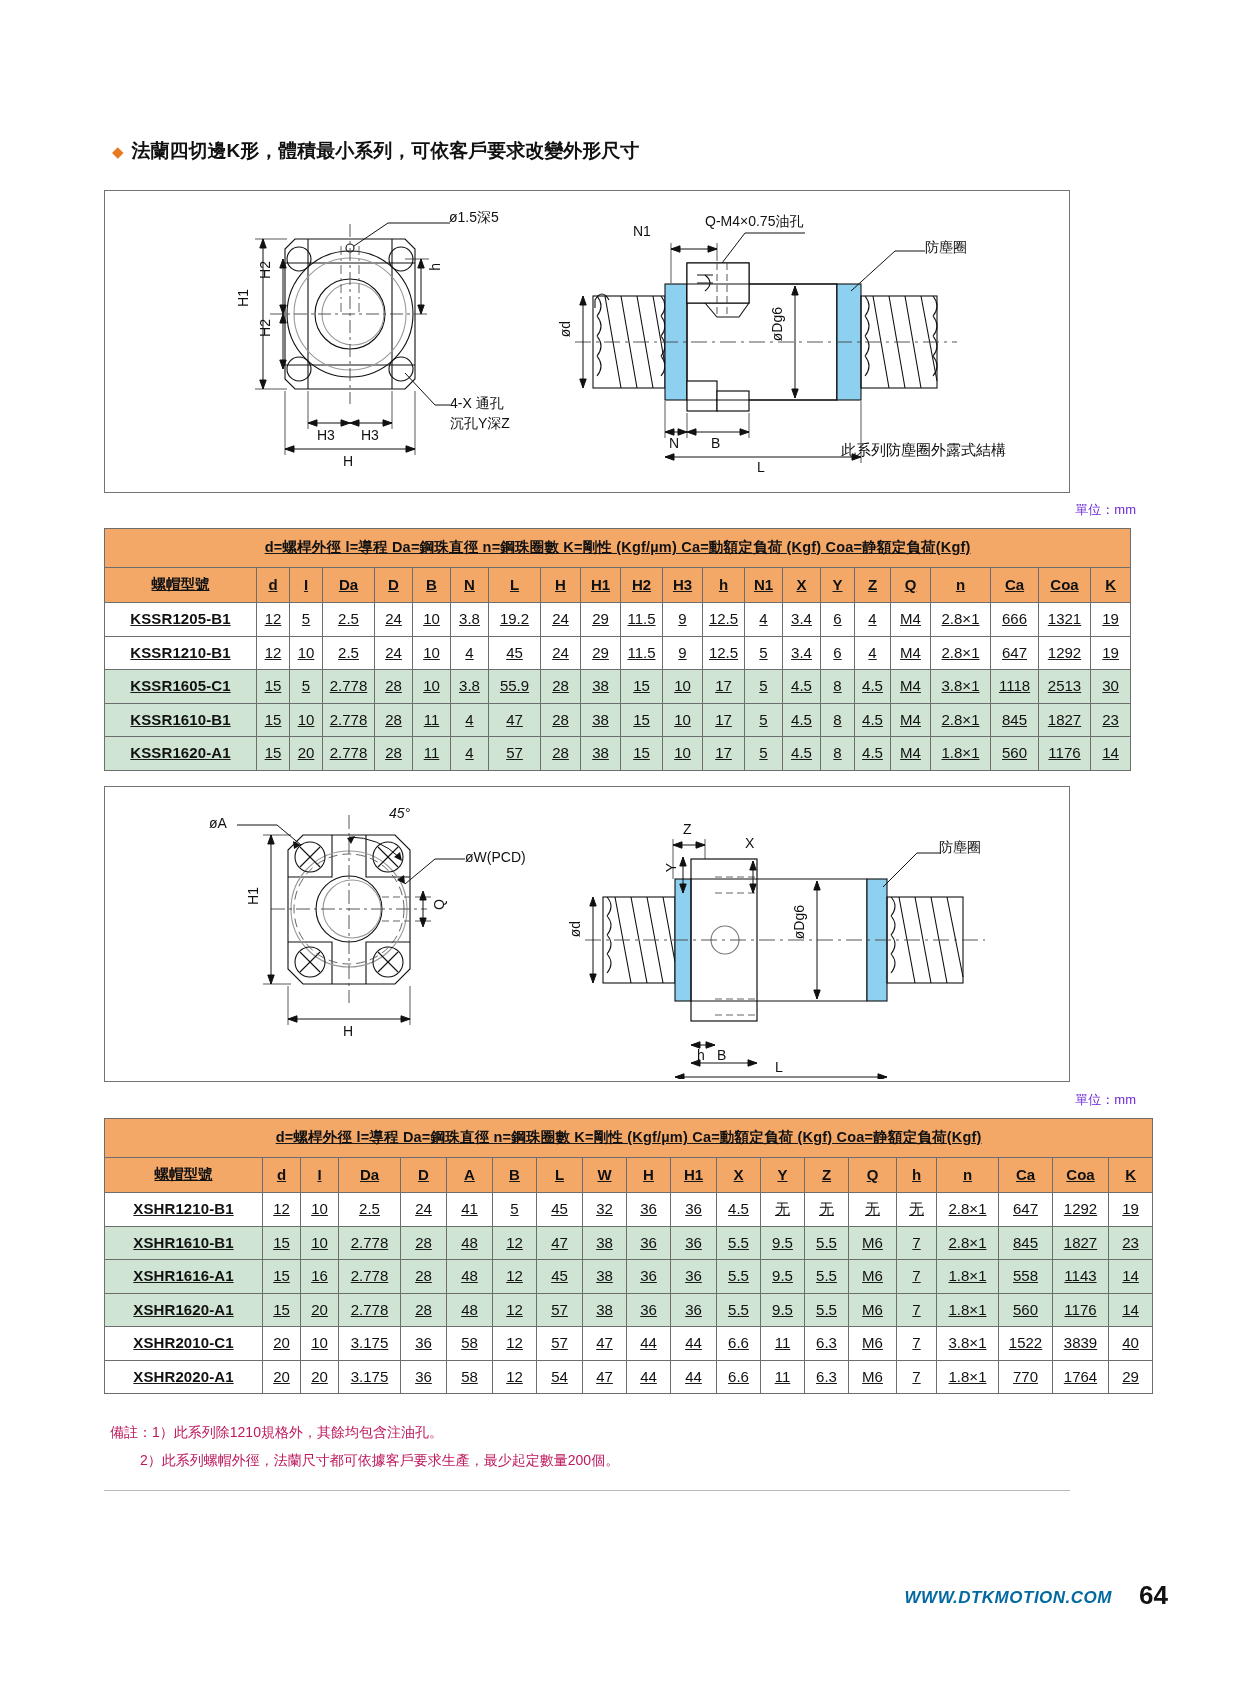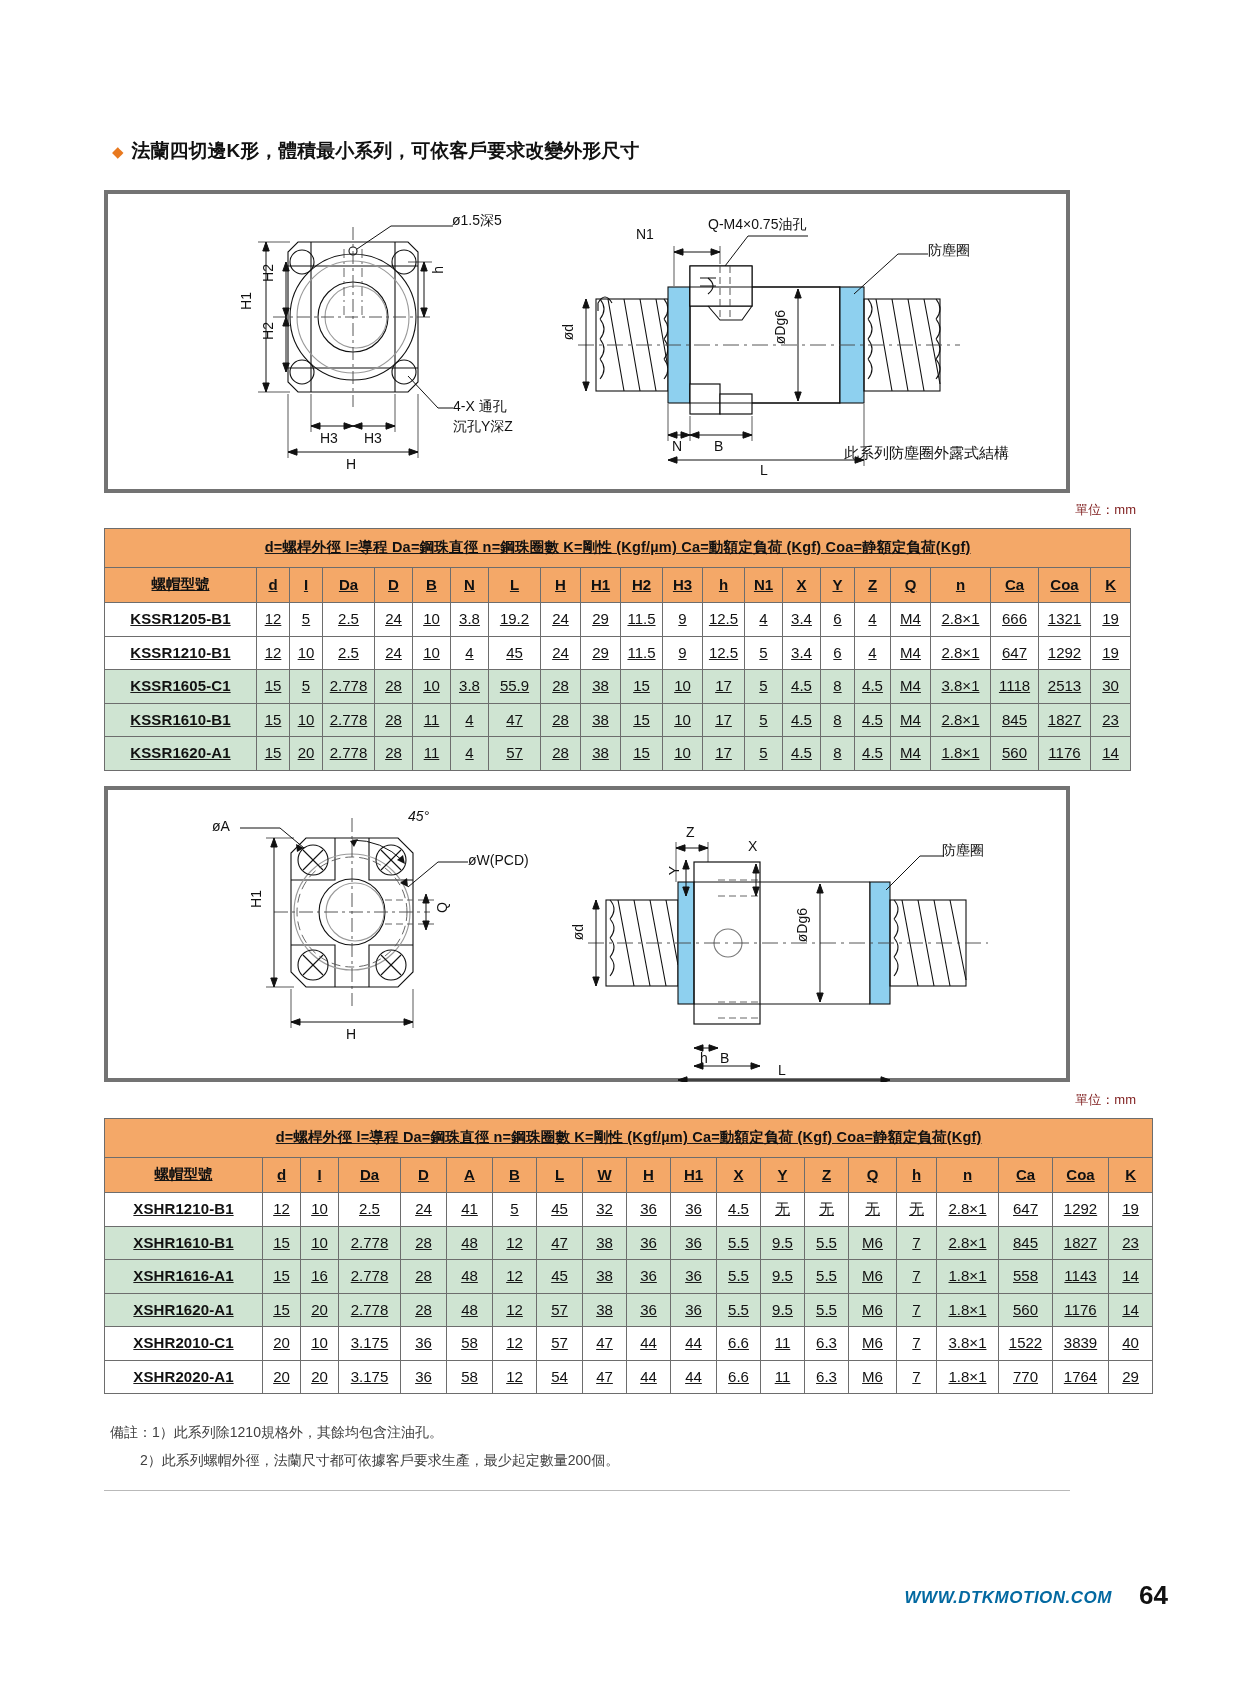--- a/index.html
+++ b/index.html
@@ -43,29 +43,29 @@
   
   .bullet-line {
     position: absolute; left: 112px; top: 138px;
     font-size: 19px; font-weight: bold; color: #111; white-space: nowrap;
   }
   .bullet-dot { color: #e8791f; font-size: 15px; margin-right: 8px; }
 
   
   .panel {
     position: absolute;
-    border: 4px solid #737373;
+    border: 1px solid #737373;
     background: #fff;
   }
   #panel1 { left: 104px; top: 190px; width: 966px; height: 303px; }
   #panel2 { left: 104px; top: 786px; width: 966px; height: 296px; }
 
   .unit-label {
     position: absolute; right: 104px;
-    font-size: 13px; color: #7f1d1d; white-space: nowrap;
+    font-size: 13px; color: #6d28d9; white-space: nowrap;
   }
   #unit1 { top: 501px; }
   #unit2 { top: 1091px; }
 
   .note-text {
     position: absolute; font-size: 13px; color: #111; white-space: nowrap;
   }
   .dim-label {
     position: absolute; font-size: 14px; color: #111; white-space: nowrap;
     font-family: "Liberation Sans", sans-serif;
@@ -99,21 +99,21 @@
     font-size: 15px; text-align: center; color: #111;
     padding: 8px 1px; line-height: 1.1; background: #ffffff;
   }
   tbody td.model {
     font-weight: bold; font-size: 15px; letter-spacing: 0.1px;
   }
   tbody tr.shaded td { background: #cfe4d2; }
 
   
   .remarks {
-    position: absolute; left: 110px; font-size: 14px; color: #404040;
+    position: absolute; left: 110px; font-size: 14px; color: #be185d;
     white-space: nowrap;
   }
   #rem1 { top: 1424px; }
   #rem2 { top: 1452px; left: 140px; }
 
   .footer-rule {
     position: absolute; left: 104px; top: 1490px; width: 966px;
     height: 1px; background: #b9b9b9;
   }
   .footer-url {
@@ -662,21 +662,21 @@
           <path d="M782 290 l-9 -3.2 v6.4 z"></path>
       </g>
 
       <g stroke="#111" stroke-width="1" fill="none">
         <line x1="778" y1="100" x2="812" y2="66"></line>
         <line x1="812" y1="66" x2="836" y2="66"></line>
       </g>
     </svg>
 
     <div class="dim-label" style="left:104px; top:28px;">øA</div>
-    <div class="dim-label" style="left:300px; top:18px; font-style:italic;">45°</div>
+    <div class="dim-label" style="left:284px; top:18px; font-style:italic;">45°</div>
     <div class="dim-label" style="left:360px; top:62px;">øW(PCD)</div>
     <div class="dim-label vert" style="left:140px; top:100px;">H1</div>
     <div class="dim-label vert" style="left:326px; top:112px;">Q</div>
     <div class="dim-label" style="left:238px; top:236px;">H</div>
     <div class="dim-label" style="left:578px; top:34px;">Z</div>
     <div class="dim-label" style="left:640px; top:48px;">X</div>
     <div class="dim-label vert" style="left:558px; top:76px;">Y</div>
     <div class="dim-label" style="left:834px; top:52px;">防塵圈</div>
     <div class="dim-label vert" style="left:462px; top:134px;">ød</div>
     <div class="dim-label vert" style="left:686px; top:118px;">øDg6</div>

